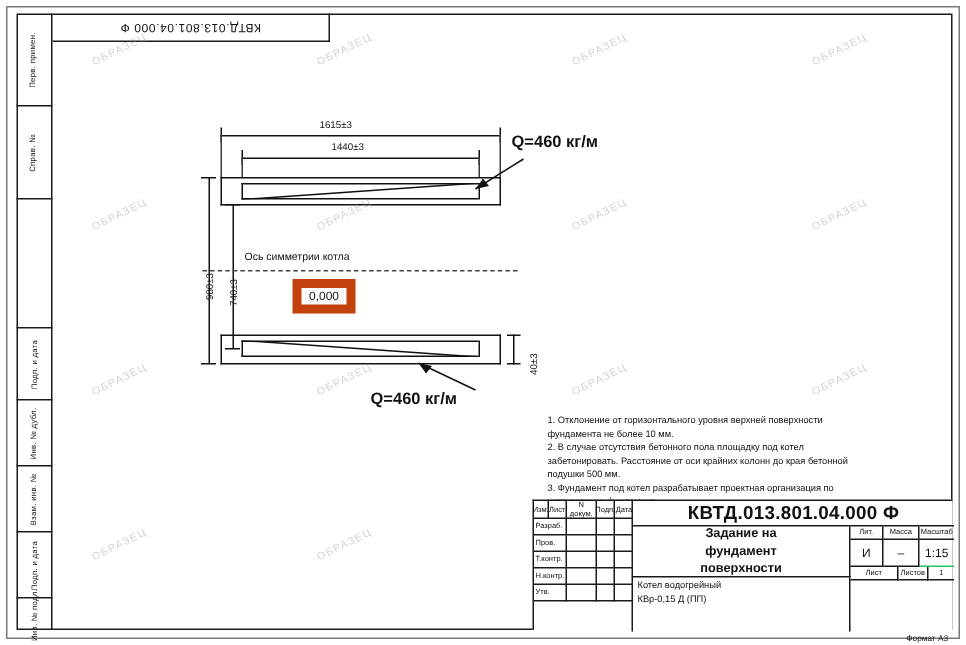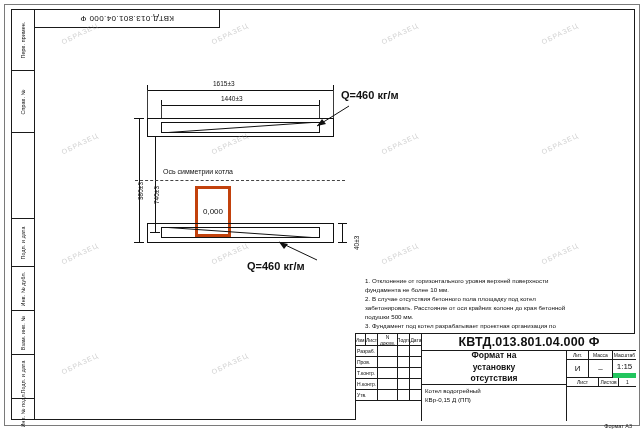--- a/index.html
+++ b/index.html
@@ -71,22 +71,22 @@
     position:absolute;font-size:6.5px;color:#111;white-space:nowrap;
   }
   .dimtext.rot{transform:rotate(-90deg);transform-origin:left top;}
   .label{
     position:absolute;font-size:7px;color:#111;white-space:nowrap;
   }
   .bigq{
     position:absolute;font-size:11px;color:#111;white-space:nowrap;font-weight:bold;
   }
   .zero-box{
-    position:absolute;border:3px solid #c2410c;font-size:8px;color:#111;
-    padding:18px 5px;background:#fff;
+    position:absolute;border:6px solid #c2410c;font-size:8px;color:#111;
+    padding:1px 5px;background:#fff;
   }
 
   
   .notes{
     position:absolute;font-size:6.2px;line-height:1.45;color:#111;
     white-space:pre-line;width:268px;
   }
 
   
   .title-block{
@@ -297,32 +297,32 @@
 
       <div class="tb-grid-cell" style="left:0;top:56px;width:22px;height:11px;border-right:1px solid #1a1a1a;border-bottom:1px solid #1a1a1a;justify-content:flex-start;padding-left:1px;">Утв.</div>
       <div class="tb-grid-cell" style="left:22px;top:56px;width:20px;height:11px;border-right:1px solid #1a1a1a;border-bottom:1px solid #1a1a1a;"></div>
       <div class="tb-grid-cell" style="left:42px;top:56px;width:12px;height:11px;border-right:1px solid #1a1a1a;border-bottom:1px solid #1a1a1a;"></div>
       <div class="tb-grid-cell" style="left:54px;top:56px;width:12px;height:11px;border-bottom:1px solid #1a1a1a;"></div>
     </div>
 
     <div class="tb-code">КВТД.013.801.04.000 Ф</div>
 
     <div class="tb-name">
-      <span>Формат на</span>
-      <span>установку</span>
-      <span>отсутствия</span>
+      <span>Задание на</span>
+      <span>фундамент</span>
+      <span>поверхности</span>
     </div>
 
     <div class="tb-grid-cell" style="left:211px;top:17px;width:22px;height:9px;border-right:1px solid #1a1a1a;border-bottom:1px solid #1a1a1a;">Лит.</div>
     <div class="tb-grid-cell" style="left:233px;top:17px;width:24px;height:9px;border-right:1px solid #1a1a1a;border-bottom:1px solid #1a1a1a;">Масса</div>
     <div class="tb-grid-cell" style="left:257px;top:17px;width:23px;height:9px;border-bottom:1px solid #1a1a1a;">Масштаб</div>
 
     <div class="tb-grid-cell" style="left:211px;top:26px;width:22px;height:18px;border-right:1px solid #1a1a1a;border-bottom:1px solid #1a1a1a;font-size:8px;">И</div>
     <div class="tb-grid-cell" style="left:233px;top:26px;width:24px;height:18px;border-right:1px solid #1a1a1a;border-bottom:1px solid #1a1a1a;font-size:8px;">–</div>
-    <div class="tb-grid-cell" style="left:257px;top:26px;width:23px;height:18px;border-bottom:5px solid #22c55e;font-size:8px;">1:15</div>
+    <div class="tb-grid-cell" style="left:257px;top:26px;width:23px;height:18px;border-bottom:1px solid #22c55e;font-size:8px;">1:15</div>
 
     <div class="tb-grid-cell" style="left:211px;top:44px;width:32px;height:9px;border-right:1px solid #1a1a1a;border-bottom:1px solid #1a1a1a;">Лист</div>
     <div class="tb-grid-cell" style="left:243px;top:44px;width:20px;height:9px;border-right:1px solid #1a1a1a;border-bottom:1px solid #1a1a1a;">Листов</div>
     <div class="tb-grid-cell" style="left:263px;top:44px;width:17px;height:9px;border-bottom:1px solid #1a1a1a;">1</div>
 
     <div class="tb-grid-cell" style="left:211px;top:53px;width:69px;height:34px;"></div>
 
     <div class="tb-sub">
       <div>Котел водогрейный</div>
       <div>КВр-0,15 Д (ПП)</div>

